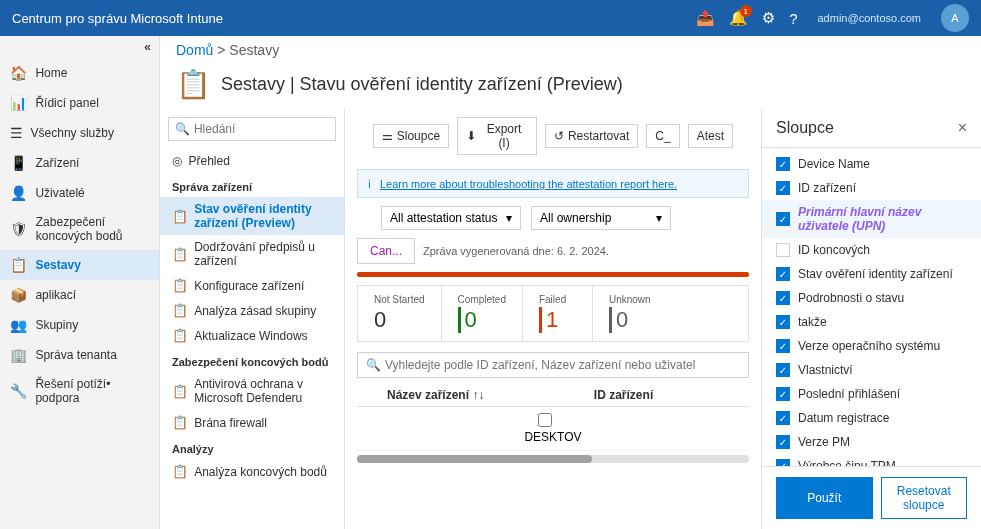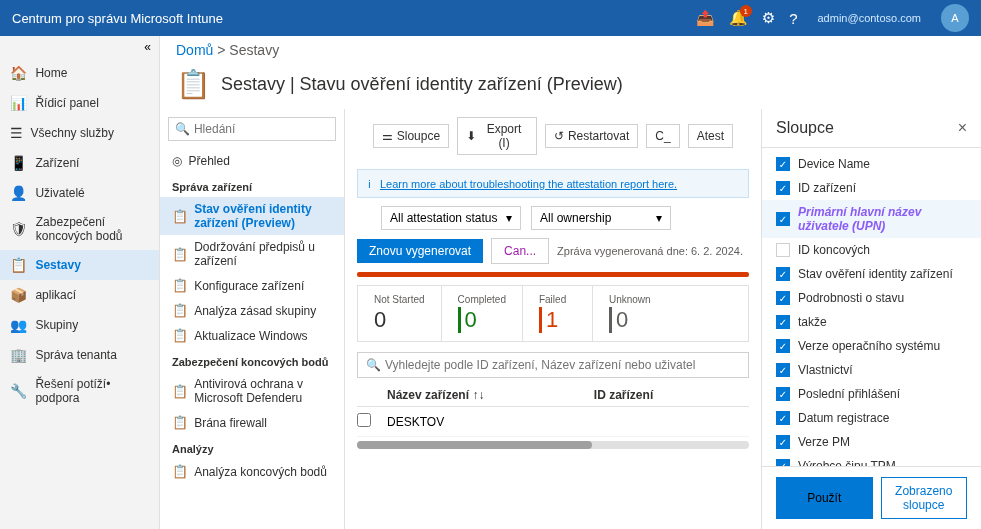--- a/index.html
+++ b/index.html
@@ -192,21 +192,21 @@
 
     
     .table-header {
       display: flex; align-items: center;
       border-bottom: 1px solid #e0e0e0;
       padding: 4px 0; font-size: 11px; font-weight: 600; color: #323130;
     }
     .table-row {
       display: flex; align-items: center;
       border-bottom: 1px solid #f3f3f3;
-      padding: 6px 0; font-size: 12px;
+      padding: 6px 0; font-size: 12px; flex-direction: column;
     }
     .col-check { width: 30px; flex-shrink: 0; }
     .col-name { flex: 2; font-size: 12px; }
     .col-id { flex: 1.5; font-size: 12px; }
     .checkbox-input { width: 14px; height: 14px; }
 
     
     .scroll-indicator {
       height: 8px; background: #e0e0e0; margin-top: 4px; border-radius: 4px;
       position: relative;
@@ -244,21 +244,21 @@
       flex-shrink: 0;
     }
     .sloupce-check.unchecked { background: white; border-color: #d0d0d0; }
     .sloupce-check-mark { color: white; font-size: 10px; }
 
     .sloupce-footer {
       display: flex; gap: 8px; padding: 10px 14px;
       border-top: 1px solid #e0e0e0;
     }
     .btn-gebruik {
-      background: #0078d4; color: #000000; border: none;
+      background: #0078d4; color: #ffffff; border: none;
       padding: 6px 16px; font-size: 12px; cursor: pointer; flex: 1;
     }
     .btn-reset {
       background: white; color: #0078d4; border: 1px solid #0078d4;
       padding: 6px 10px; font-size: 12px; cursor: pointer; flex: 1;
     }
 
     
     .content-with-nav { display: flex; flex: 1; overflow: hidden; }
   </style>
@@ -423,23 +423,20 @@
             <span>All attestation status</span>
             <span>▾</span>
           </div>
           <div class="filter-select">
             <span>All ownership</span>
             <span>▾</span>
           </div>
         </div>
 
         <div class="action-row">
-          <button class="btn-primary">
-            <span>Znovu vygenerovat</span>
-          </button>
           <button class="btn-secondary">
             <span>Can...</span>
           </button>
           <span class="report-date">Zpráva vygenerovaná dne: 6. 2. 2024.</span>
         </div>
 
         <div class="progress-bar-area"></div>
 
         <div class="stats-row">
           <div class="stat-item">
@@ -582,19 +579,19 @@
               </div>
             <span>Výrobce čipu TPM</span>
           </div>
 
         </div>
         <div class="sloupce-footer">
           <button class="btn-gebruik">
             <span>Použít</span>
           </button>
           <button class="btn-reset">
-            <span>Zobrazeno sloupce</span>
+            <span>Resetovat sloupce</span>
           </button>
         </div>
       </div>
     </div>
   </div>
 </div>
 
 </body></html>

